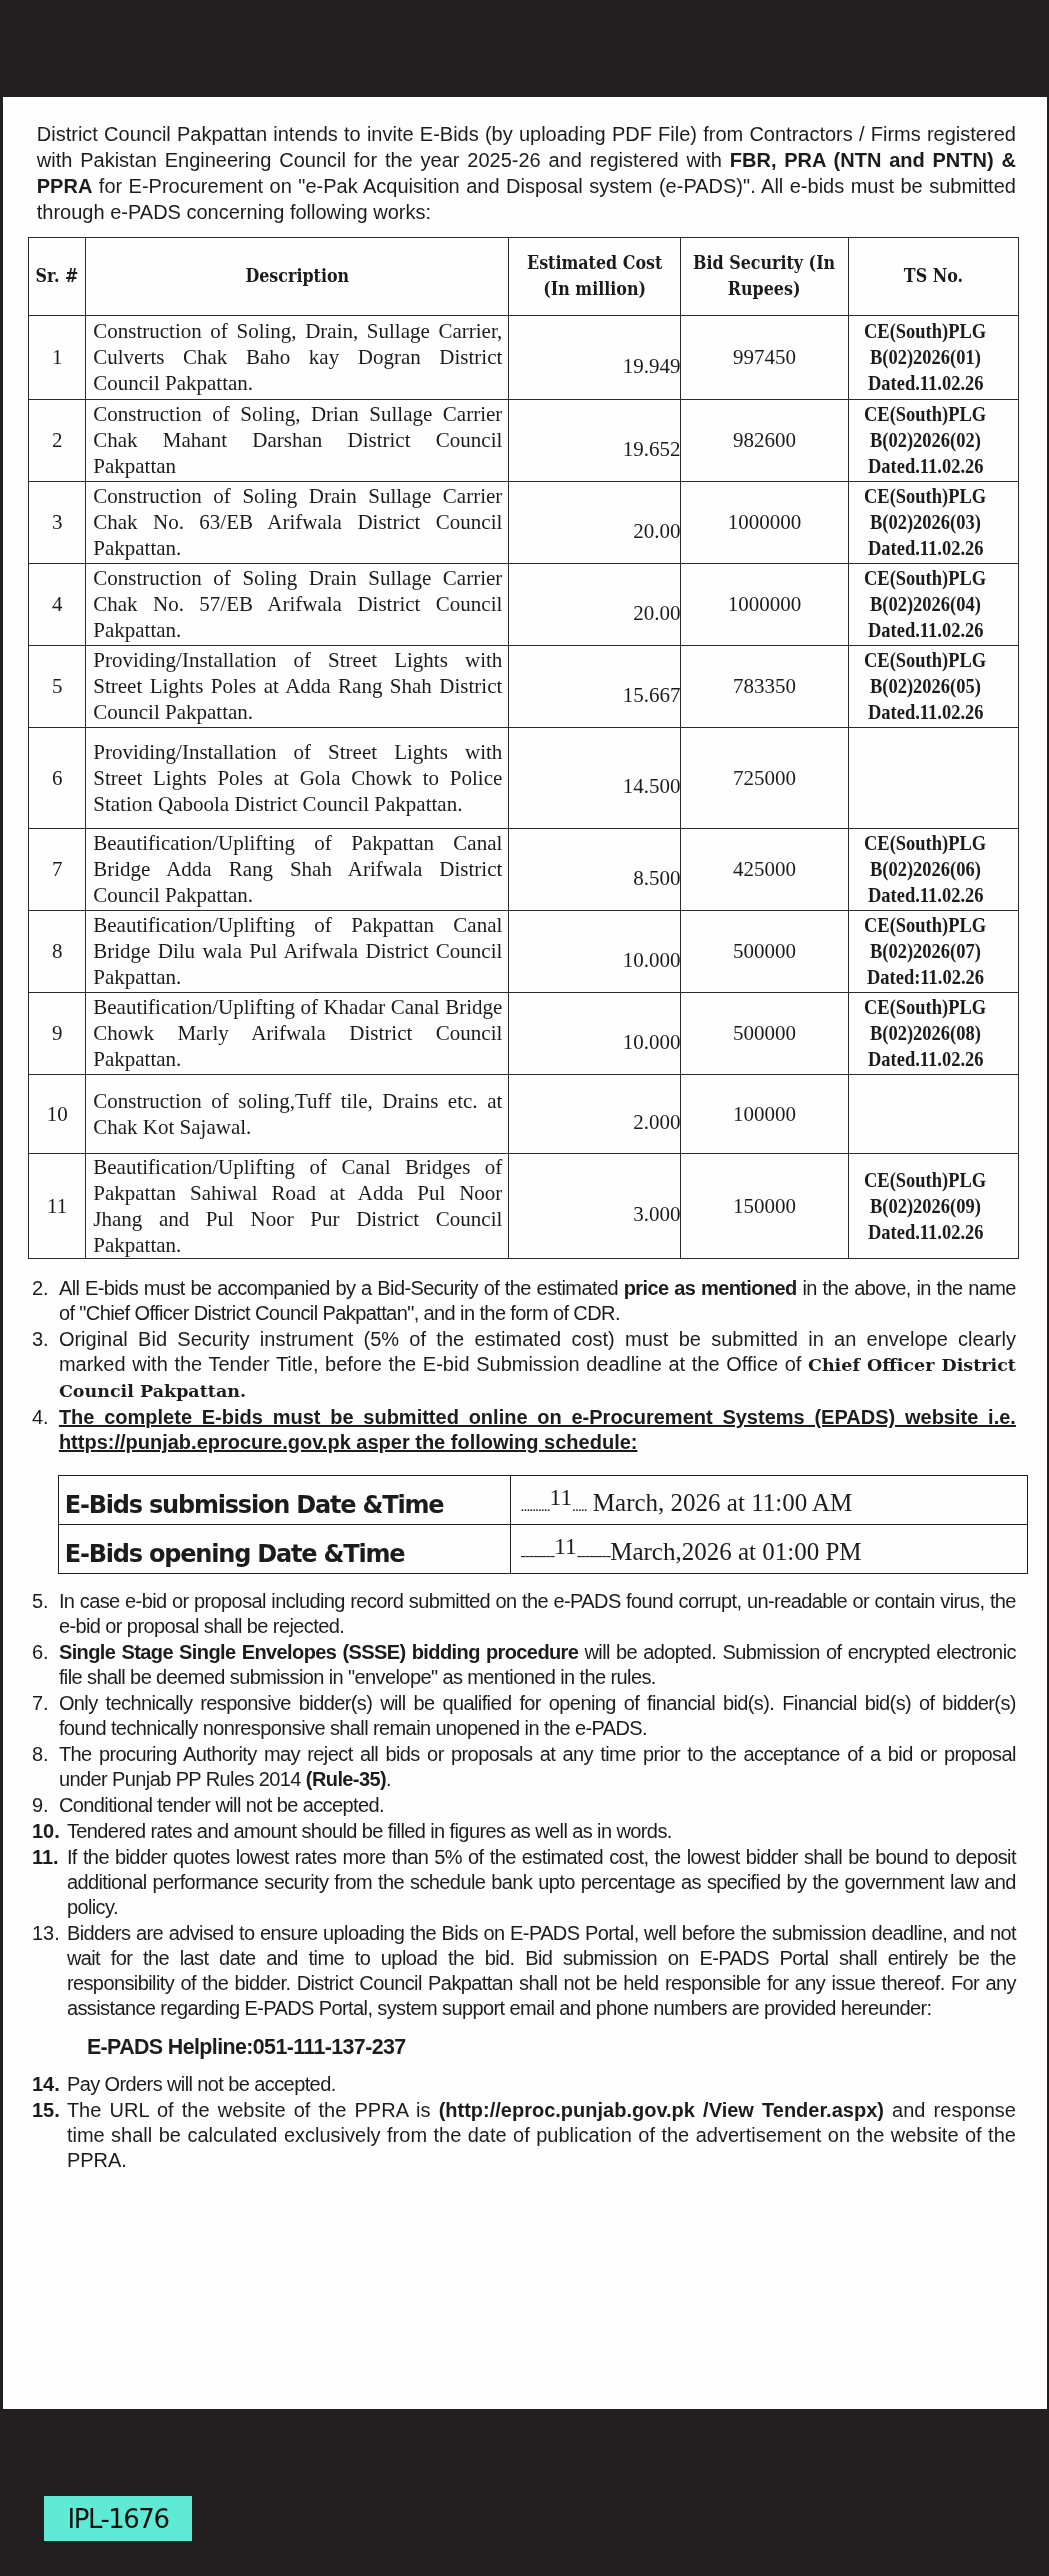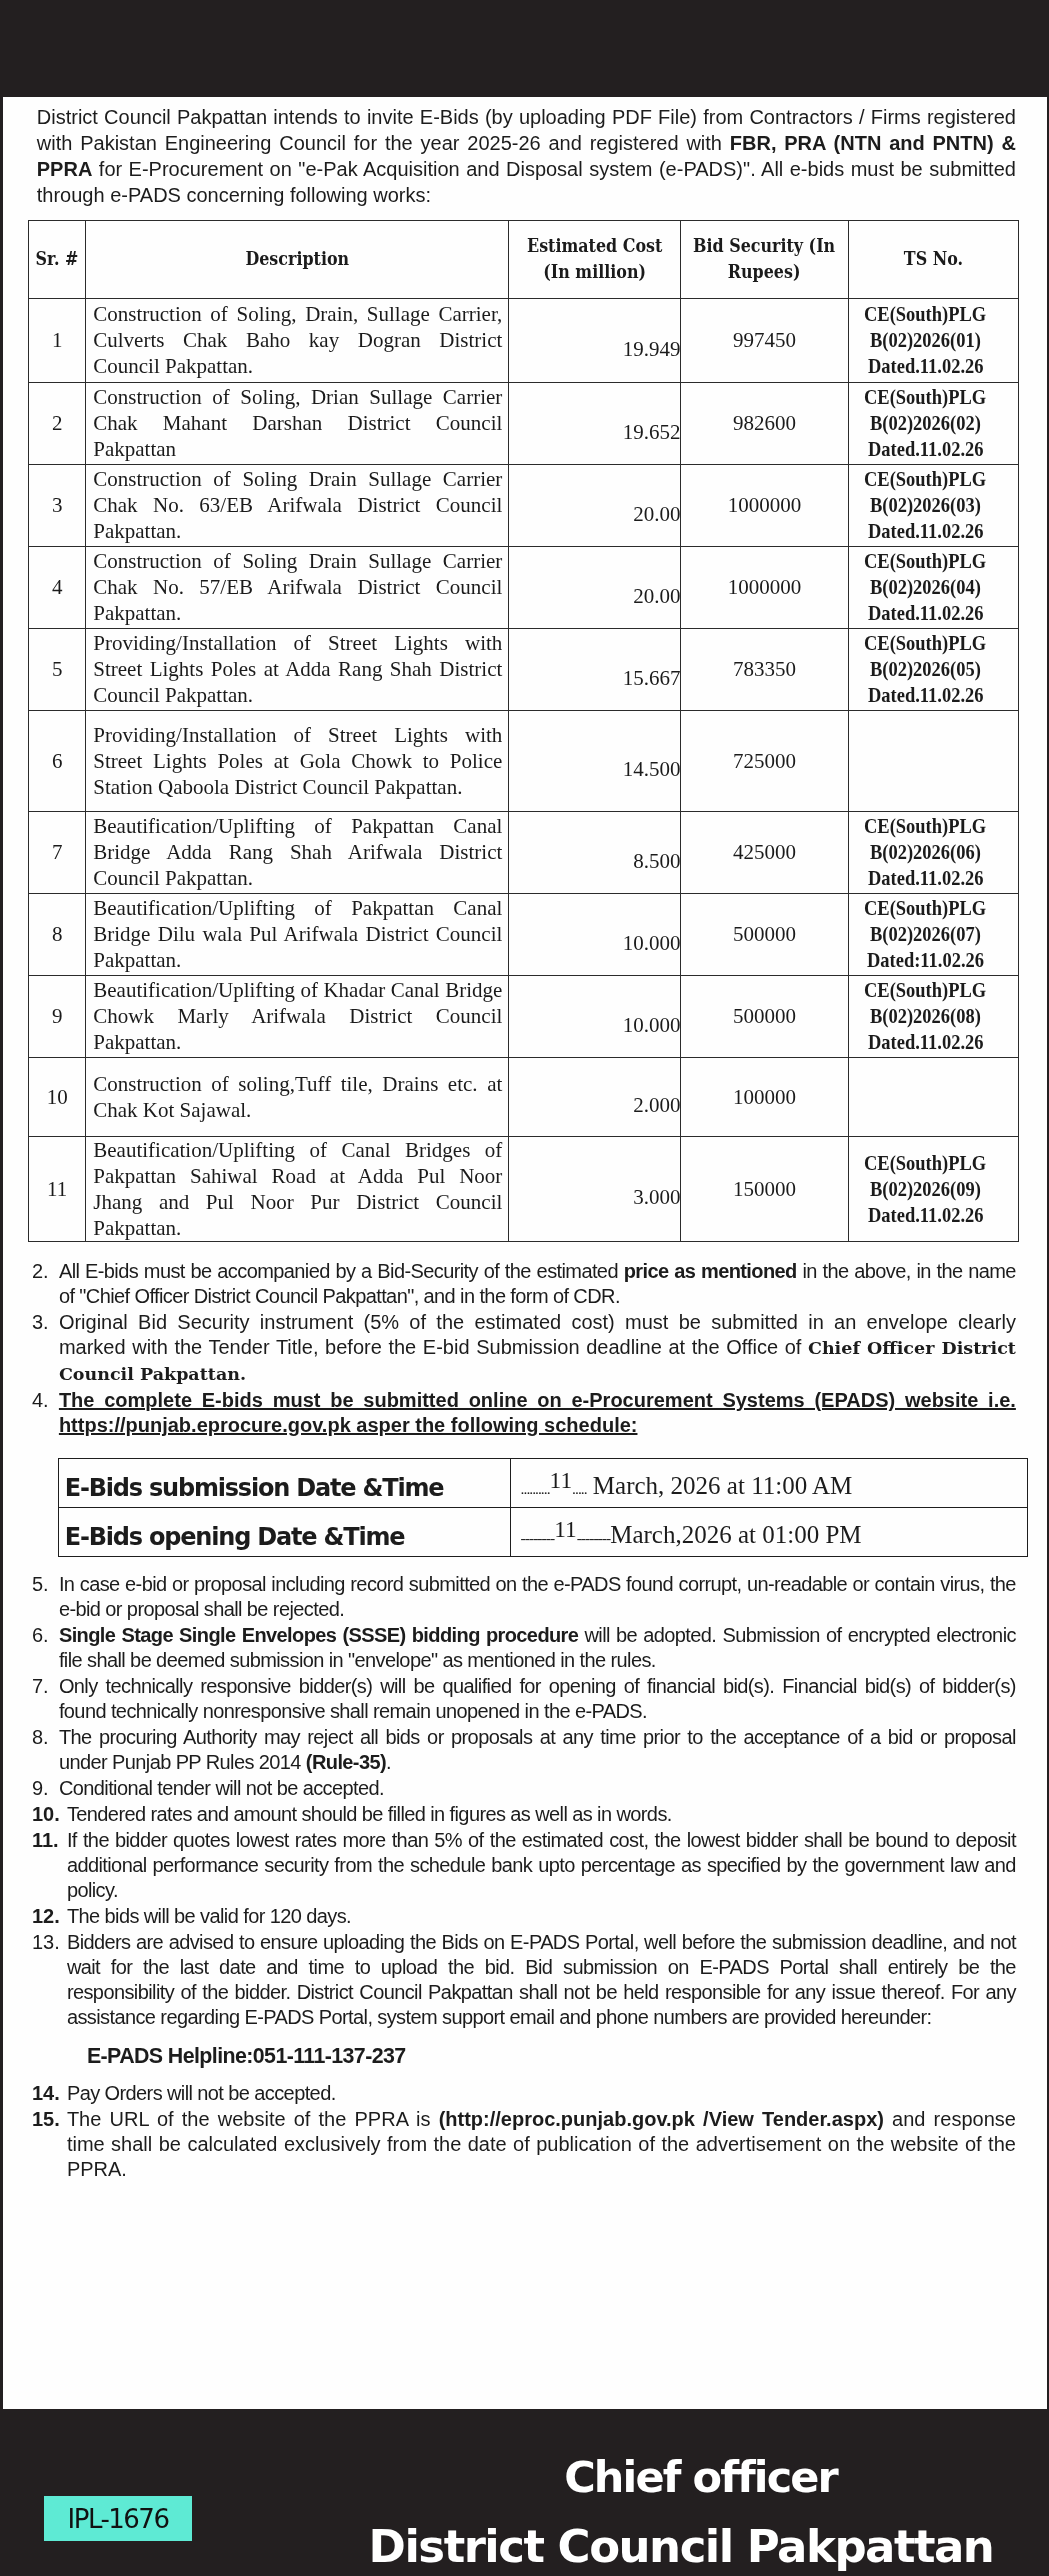--- a/index.html
+++ b/index.html
@@ -14,21 +14,21 @@
     letter-spacing: -1px; border-bottom: 2.9px solid #ffffff; padding-bottom: 1.9px; line-height: 43px;
     transform: scaleX(0.88);
   }
 
   .sheet {
     position: absolute; left: 2.9px; top: 97px; width: 1044px; height: 2312px;
     background: #fefefe; padding: 0 31px 0 29px;
   }
 
   .intro {
-    margin-top: 7px; font-size: 20px; line-height: 26px; text-align: justify;
+    margin-top: 24px; font-size: 20px; line-height: 26px; text-align: justify;
     font-family: "Liberation Sans", sans-serif; color: #1c1c1c; padding-left: 4.9px;
   }
   .intro b { font-weight: bold; }
 
   table.works {
     margin-top: 11.7px; margin-left: -3.9px; width: 991px; border-collapse: collapse;
     font-family: "Liberation Serif", serif; color: #1b1b1b;
   }
   table.works th, table.works td { border: 1.9px solid #2b2b2b; }
   table.works th {
@@ -285,24 +285,20 @@
       <div class="note bold-num">
         <span class="num" style="width:35px">10.</span>
         <span class="txt condensed">Tendered rates and amount should be filled in figures as well as in words.</span>
       </div>
 
       <div class="note bold-num">
         <span class="num" style="width:35px">11.</span>
         <span class="txt condensed">If the bidder quotes lowest rates more than 5% of the estimated cost, the lowest bidder shall be bound to deposit additional performance security from the schedule bank upto percentage as specified by the government law and policy.</span>
       </div>
 
-      <div class="note bold-num">
-        <span class="num" style="width:35px">12.</span>
-        <span class="txt condensed">The bids will be valid for 120 days.</span>
-      </div>
 
       <div class="note">
         <span class="num" style="width:35px">13.</span>
         <span class="txt condensed">Bidders are advised to ensure uploading the Bids on E-PADS Portal, well before the submission deadline, and not wait for the last date and time to upload the bid. Bid submission on E-PADS Portal shall entirely be the responsibility of the bidder. District Council Pakpattan shall not be held responsible for any issue thereof. For any assistance regarding E-PADS Portal, system support email and phone numbers are provided hereunder:</span>
       </div>
 
       <div class="helpline">E-PADS Helpline:051-111-137-237</div>
 
       <div class="note bold-num">
         <span class="num" style="width:35px">14.</span>
@@ -312,20 +308,16 @@
       <div class="note bold-num">
         <span class="num" style="width:35px">15.</span>
         <span class="txt"><span>The URL of the website of the PPRA is </span><b>(http://eproc.punjab.gov.pk /View Tender.aspx)</b><span> and response time shall be calculated exclusively from the date of publication of the  advertisement on the website of the PPRA.</span></span>
       </div>
 
     </div>
   </div>
 
   <div class="footer-band">
     <div class="ipl">IPL-1676</div>
-    <div class="sign">
-      <div class="l1">Chief officer</div>
-      <div class="l2">District Council Pakpattan</div>
-    </div>
   </div>
 
 </div>
 
 
 </body></html>

